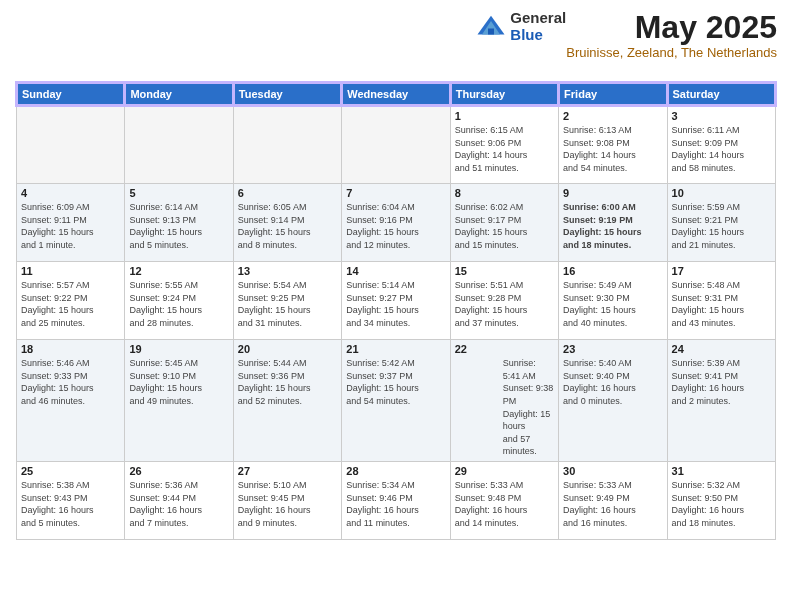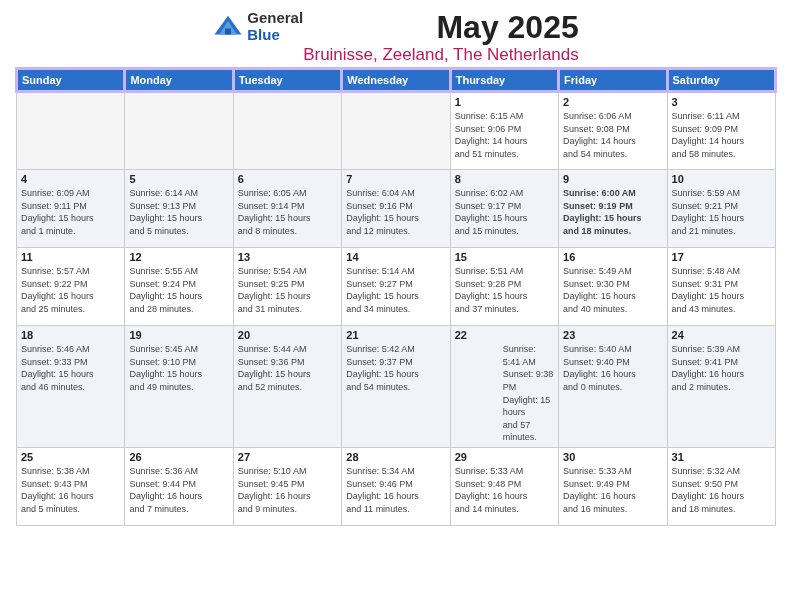--- a/index.html
+++ b/index.html
@@ -10,23 +10,23 @@
       height: 612px;
       overflow: hidden;
     }
     .page {
       width: 792px;
       height: 612px;
       padding: 10px 15px;
     }
     .header {
       display: flex;
-      justify-content: center;
+      justify-content: flex-end;
       align-items: flex-start;
-      margin-bottom: 2px;
+      margin-bottom: 21px;
     }
     .logo {
       display: flex;
       align-items: center;
       gap: 4px;
     }
     .logo-text {
       display: flex;
       flex-direction: column;
       line-height: 1.1;
@@ -48,22 +48,22 @@
     .title-section {
       text-align: right;
     }
     .month-title {
       font-size: 32px;
       font-weight: bold;
       color: #222;
       line-height: 1.1;
     }
     .location {
-      font-size: 17px;
-      color: #be185d;
+      font-size: 13px;
+      color: #a16207;
     }
     .calendar {
       width: 100%;
       border-collapse: collapse;
       table-layout: fixed;
     }
     .calendar th {
       background: #2a6fc9;
       color: #fff;
       font-size: 11px;
@@ -145,21 +145,21 @@
           <td class="empty"></td>
           <td>
             <span class="day-number">1</span>
             <div class="day-info" style="white-space: pre-line;">Sunrise: 6:15 AM
 Sunset: 9:06 PM
 Daylight: 14 hours
 and 51 minutes.</div>
           </td>
           <td>
             <span class="day-number">2</span>
-            <div class="day-info" style="white-space: pre-line;">Sunrise: 6:06 AM
+            <div class="day-info" style="white-space: pre-line;">Sunrise: 6:13 AM
 Sunset: 9:08 PM
 Daylight: 14 hours
 and 54 minutes.</div>
           </td>
           <td>
             <span class="day-number">3</span>
             <div class="day-info" style="white-space: pre-line;">Sunrise: 6:11 AM
 Sunset: 9:09 PM
 Daylight: 14 hours
 and 58 minutes.</div>

